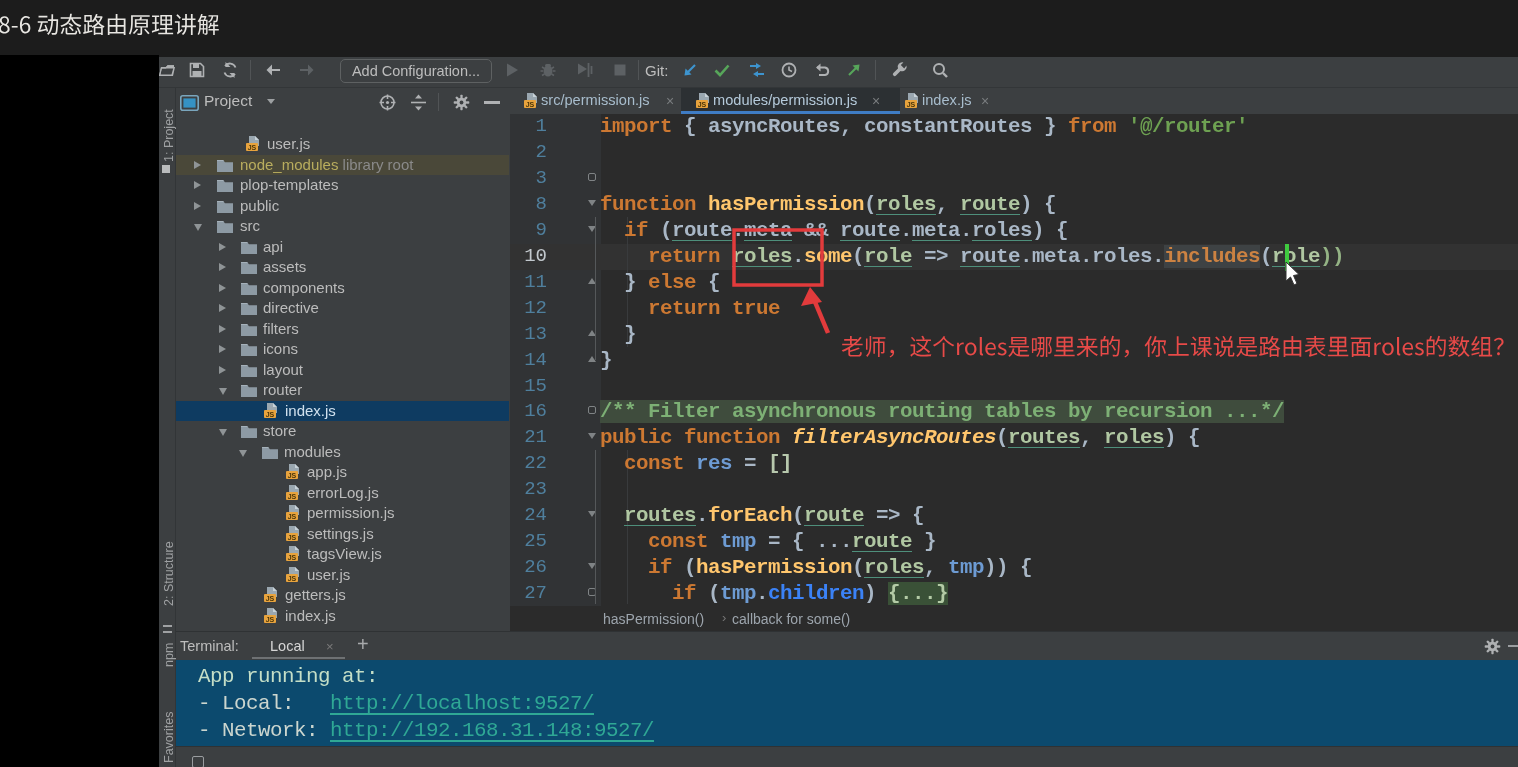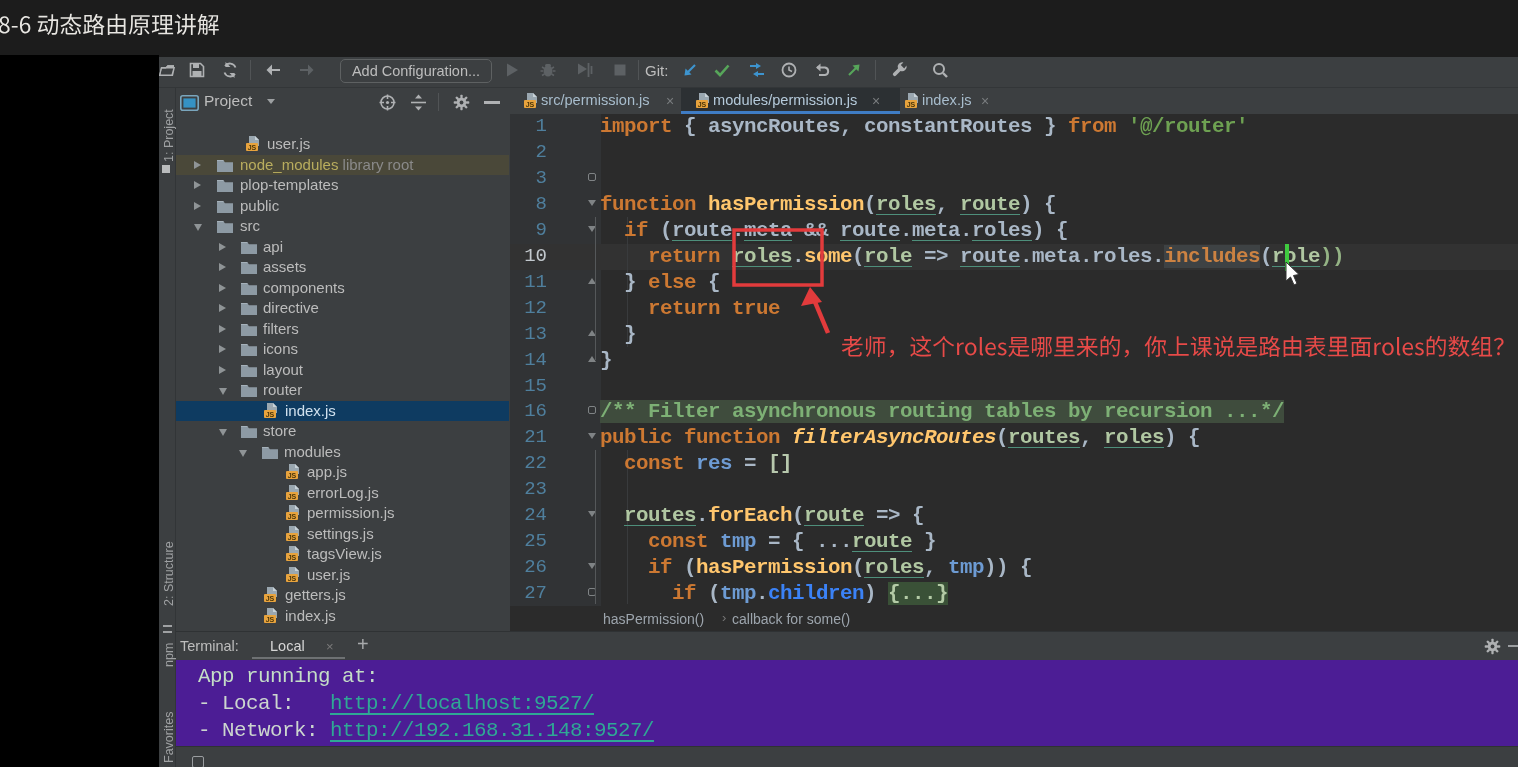--- a/index.html
+++ b/index.html
@@ -28,21 +28,21 @@
 .fi{color:#ffc66d;font-style:italic}
 .b{color:#6d9bd3}.w{color:#3b82f6}
 .g{color:#94b385}.g2{color:#b7c8ad}
 .P{color:#b0c7a2;text-decoration:underline;text-decoration-color:#4e8f7b;text-underline-offset:4px;text-decoration-thickness:1px}
 .U{color:#a9b7c6;text-decoration:underline;text-decoration-color:#4e8f7b;text-underline-offset:4px;text-decoration-thickness:1px}
 .cf{color:#7db075;background:#3f4c3d}
 .fold{color:#b4cba6;background:#3a5137}
 .inc{color:#cc8242;background:#3e4244}
 #bread{position:absolute;left:351px;top:551px;width:1008px;height:25px;background:#2b2b2b}
 #termhead{position:absolute;left:17px;top:576px;width:1342px;height:29px;background:#3c3f41;border-top:1px solid #2f3234}
-#termbody{position:absolute;left:17px;top:605px;width:1342px;height:86px;background:#4c1d95}
+#termbody{position:absolute;left:17px;top:605px;width:1342px;height:86px;background:#0c4a6e}
 .tl{position:absolute;left:22px;white-space:pre;font-family:"Liberation Mono",monospace;font-size:20.83px;letter-spacing:-0.5px;line-height:27px;color:#ccd6cf}
 #statusbar{position:absolute;left:17px;top:691px;width:1342px;height:21px;background:#3c3f41;border-top:1px solid #2f3234}
 .lk{color:#2fa895;text-decoration:underline;text-underline-offset:4px}
 </style></head>
 <body>
 <div id="page">
 <div id="top">
       <div style="position:absolute;left:-2px;top:13px">
         <svg width="224" height="30" viewBox="0 0 224 30" style="display:block">
           <g transform="translate(0 20.2) scale(0.022900 -0.022900)" fill="#e8e6e2">

